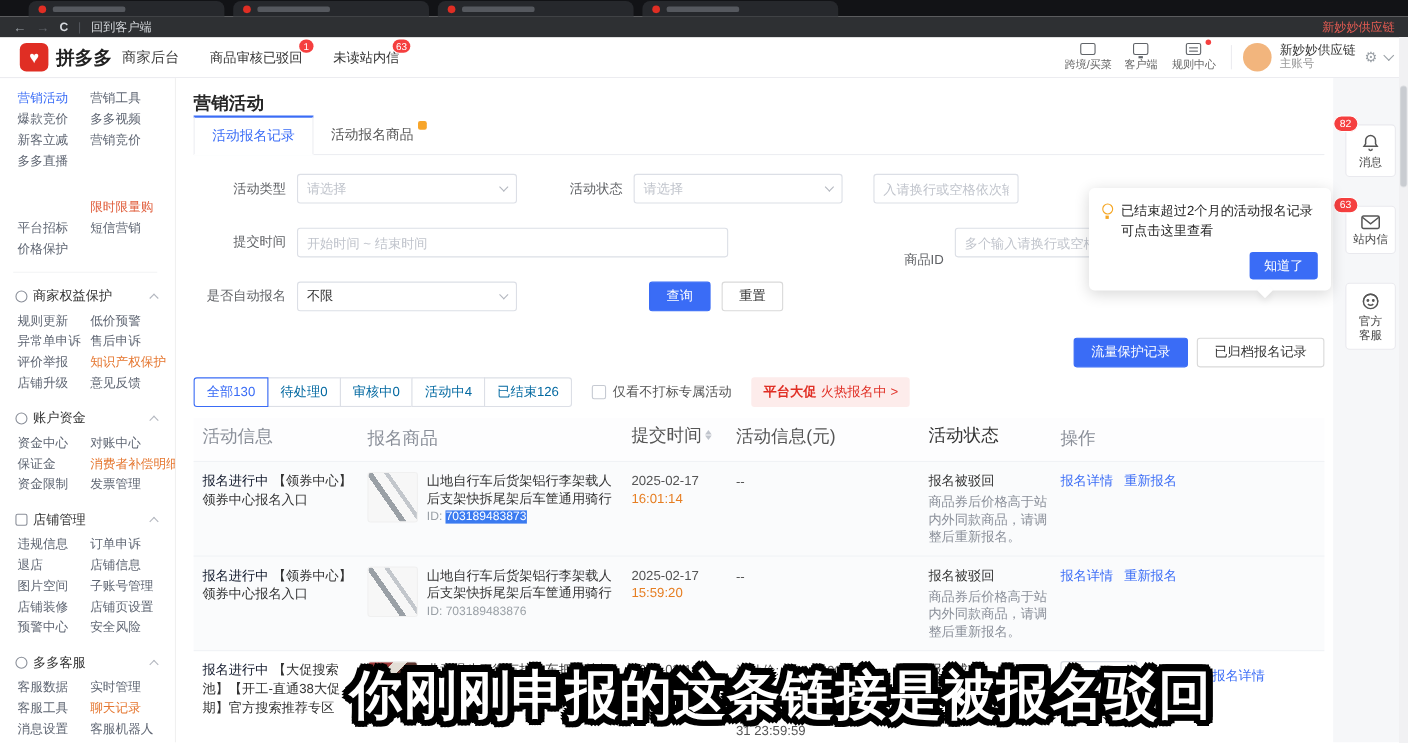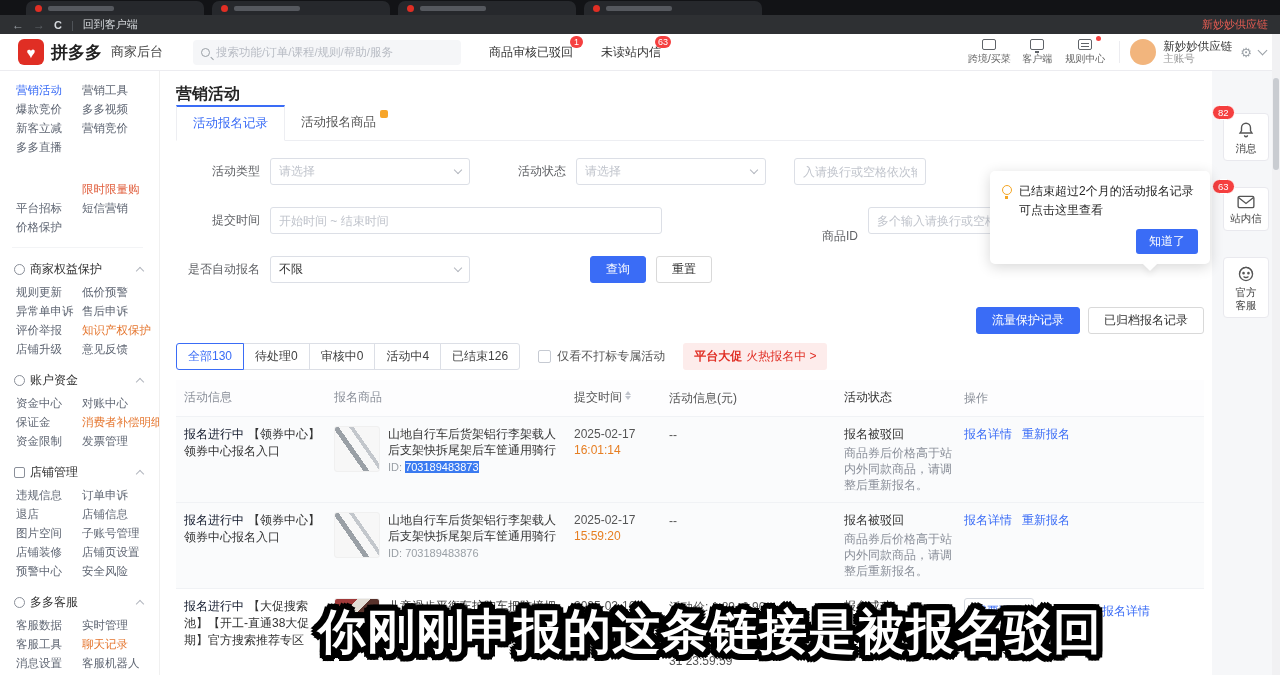--- a/index.html
+++ b/index.html
@@ -83,31 +83,31 @@
   .tooltip::after { content:""; position:absolute; bottom:-5px; right:55px; width:10px; height:10px; background:#fff; transform:rotate(45deg); box-shadow:3px 3px 6px rgba(0,0,0,.06); }
   .tip-body { display:flex; gap:7px; }
   .bulb { width:10px; height:10px; border:1.6px solid #f5a623; border-radius:50%; position:relative; margin-top:3px; flex:none; }
   .bulb::after { content:""; position:absolute; left:2px; top:10px; width:3px; height:3px; background:#f5a623; }
   .tip-text { font-size:12px; color:#262626; line-height:19px; }
   .tip-btnrow { display:flex; justify-content:flex-end; margin-top:9px; }
   .tip-ok { background:#3a6cf6; color:#fff; border:none; border-radius:3px; font-size:12px; padding:4px 13px; cursor:pointer; }
   
   .btnrow { display:flex; justify-content:flex-end; gap:8px; margin-top:24px; padding-right:8px; }
   .chiprow { display:flex; align-items:center; margin-top:9px; }
-  .chip { border:1px solid #dcdfe6; padding:4px 11px; font-size:12px; color:#404040; margin-left:-1px; cursor:pointer; background:#fff; position:relative; }
+  .chip { border:1px solid #dcdfe6; padding:4px 11px; font-size:12px; color:#0369a1; margin-left:-1px; cursor:pointer; background:#fff; position:relative; }
   .chip:first-child { border-radius:3px 0 0 3px; margin-left:0; }
   .chip:nth-child(5) { border-radius:0 3px 3px 0; }
   .chip.active { border-color:#3a6cf6; color:#3a6cf6; z-index:2; }
   .cbx { width:13px; height:13px; border:1px solid #c6cad2; border-radius:2px; margin-left:18px; cursor:pointer; background:#fff; flex:none; }
   .cbx-label { font-size:12px; color:#555; margin-left:6px; }
   .redpill { margin-left:18px; background:#fdeceb; color:#e02e24; font-size:12px; padding:5px 11px; border-radius:3px; cursor:pointer; }
   .redpill b { font-weight:700; margin-right:4px; }
   
   .table { margin-top:10px; margin-right:8px; }
-  .thead { display:flex; padding:9px 0; color:#8a8f99; font-size:12px; background:#fdfdfe; }
+  .thead { display:flex; padding:9px 0; color:#8a8f99; font-size:16px; background:#fdfdfe; }
   .trow { display:flex; padding:9px 0; border-top:1px solid #f0f2f5; font-size:12px; align-items:flex-start; }
   .trow.gray { background:#fafbfc; }
   .c { padding-right:10px; }
   .c1 { width:158px; padding-left:8px; line-height:17px; }
   .c2 { width:240px; display:flex; gap:8px; }
   .c3 { width:95px; line-height:16px; color:#555; }
   .c4 { width:175px; color:#555; line-height:18px; }
   .c5 { width:120px; color:#333; line-height:16px; }
   .c6 { flex:1; display:flex; align-items:center; gap:10px; flex-wrap:nowrap; }
   .st-green { color:#0f172a; margin-right:4px; }
@@ -168,24 +168,20 @@
   <span class="reloadC">C</span>
   <span class="tb-sep">|</span>
   <span class="tb-addr">回到客户端</span>
   <span class="tb-account">新妙妙供应链</span>
 </div>
 
 <div class="appheader">
   <div class="logo">♥</div>
   <span class="brand">拼多多</span>
   <span class="portal">商家后台</span>
-  <div class="searchbox">
-    <span class="mag"></span>
-    <input placeholder="搜索功能/订单/课程/规则/帮助/服务" style="">
-  </div>
   <span class="hlink"><span>商品审核已驳回</span><span class="hbadge">1</span></span>
   <span class="hlink"><span>未读站内信</span><span class="hbadge">63</span></span>
   <div class="hright">
     <div class="icitem">
         <span class="ic"></span>
         <span>跨境/买菜</span>
       </div>
     <div class="icitem">
         <span class="ic monitor"></span>
         <span>客户端</span>

